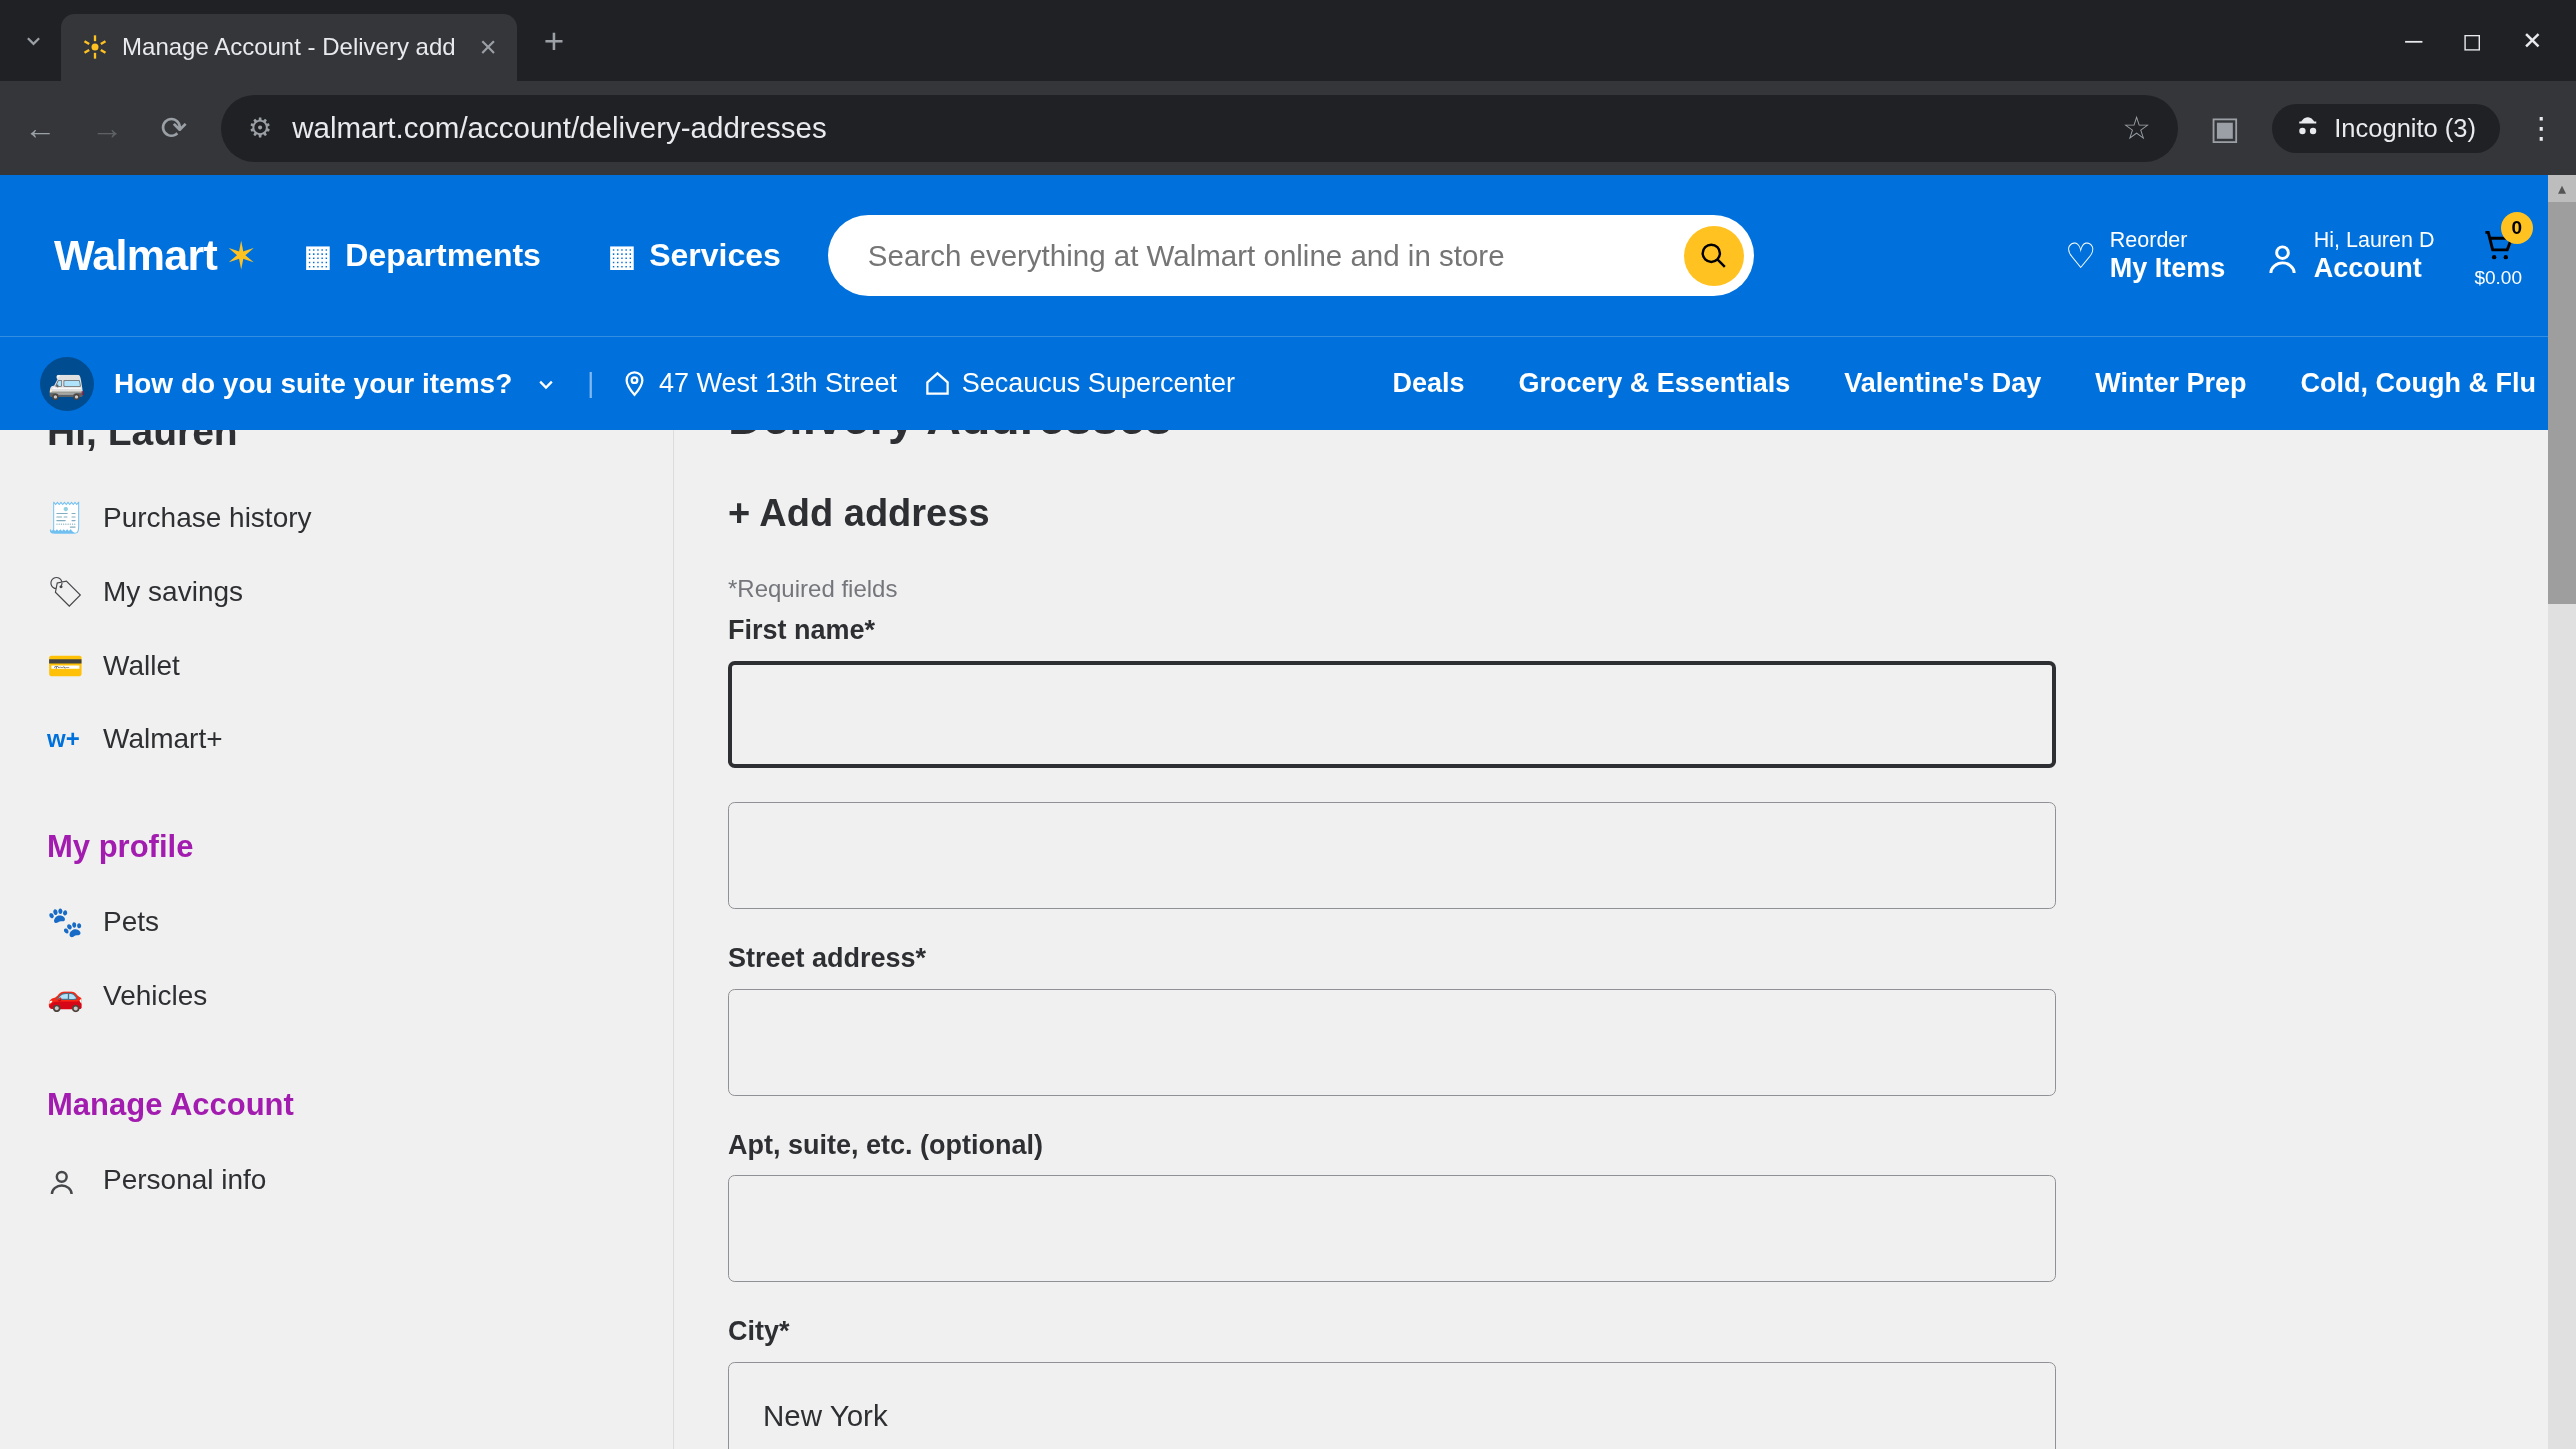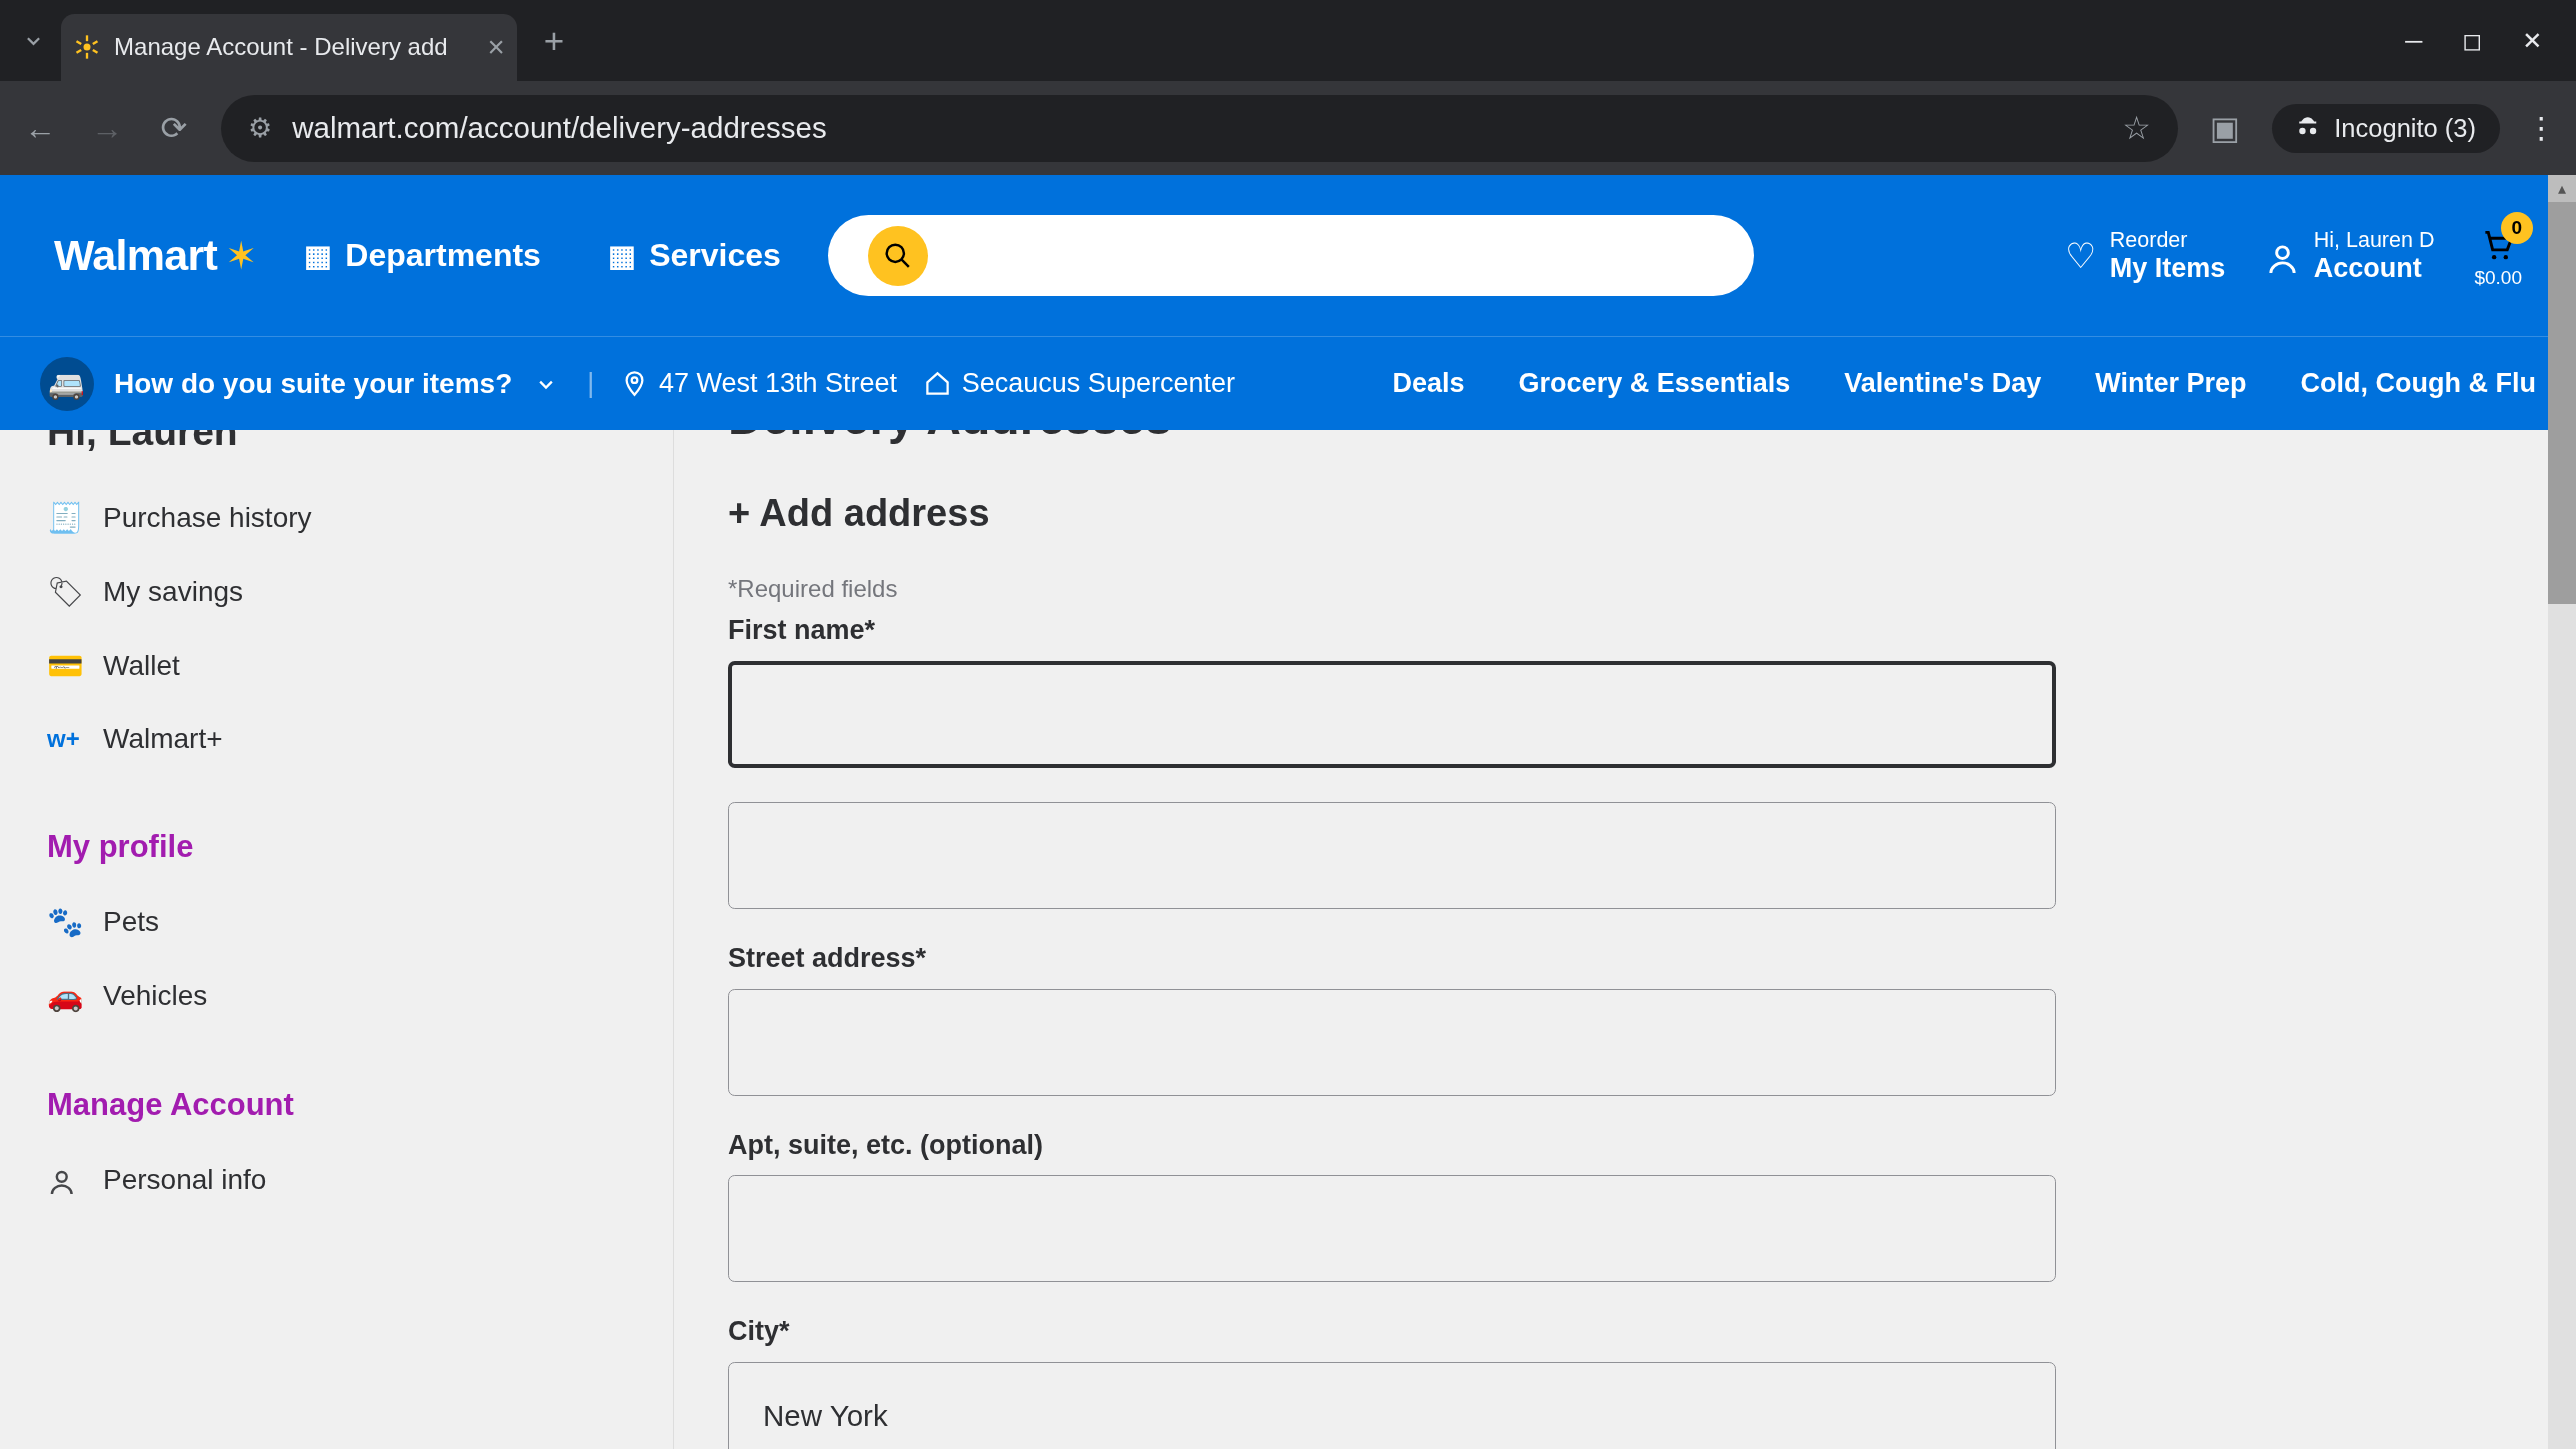--- a/index.html
+++ b/index.html
@@ -2,21 +2,21 @@
 <html style="font-size:10.7px"><head>
 <meta charset="utf-8">
 <style>
 * { margin: 0; padding: 0; box-sizing: border-box; font-family: -apple-system, BlinkMacSystemFont, "Segoe UI", Arial, sans-serif; }
 body { background: #202124; width: 2576px; height: 1449px; overflow: hidden; transform-origin: top left; }
 
 
 .browser-chrome { background: #202124; }
 .tab-bar { display: flex; align-items: center; height: 81px; background: #202124; padding: 0 6.7px; }
 .tab-menu-btn { width: 54px; height: 54px; display: flex; align-items: center; justify-content: center; color: #9aa0a6; font-size: 27px; cursor: pointer; border-radius: 27px; }
-.tab { display: flex; align-items: center; background: #35363a; border-radius: 13.4px 13.4px 0 0; padding: 0 12px; height: 67px; margin-top: 13.4px; width: 456px; gap: 13.4px; }
+.tab { display: flex; align-items: center; background: #35363a; border-radius: 13.4px 13.4px 0 0; padding: 0 20px; height: 67px; margin-top: 13.4px; width: 456px; gap: 13.4px; }
 .tab-favicon { width: 28px; height: 28px; }
 .tab-title { color: #e8eaed; font-size: 24px; white-space: nowrap; overflow: hidden; flex: 1; }
 .tab-close { color: #9aa0a6; font-size: 29.5px; cursor: pointer; }
 .new-tab { color: #9aa0a6; font-size: 35px; margin-left: 27px; cursor: pointer; }
 .window-controls { margin-left: auto; display: flex; gap: 40px; padding-right: 27px; }
 .window-ctrl { color: #e8eaed; font-size: 24px; cursor: pointer; }
 
 .addr-bar { display: flex; align-items: center; height: 94px; background: #35363a; padding: 0 20px; gap: 27px; }
 .nav-btn { color: #9aa0a6; font-size: 32px; cursor: pointer; width: 40px; text-align: center; }
 .nav-btn.disabled { opacity: 0.4; }
@@ -150,20 +150,21 @@
     </div>
     <div class="wm-nav-btn">
       <span class="wm-nav-icon">▦</span>
       <span>Departments</span>
     </div>
     <div class="wm-nav-btn">
       <span class="wm-nav-icon">▦</span>
       <span>Services</span>
     </div>
     <div class="wm-search">
+      <input class="wm-search-input" placeholder="Search everything at Walmart online and in store" style="">
       <div class="wm-search-btn">
         <svg class="icon" viewBox="0 0 24 24">
               <circle cx="10" cy="10" r="7" stroke="#000" stroke-width="2" fill="none"></circle>
               <line x1="15" y1="15" x2="21" y2="21" stroke="#000" stroke-width="2"></line>
             </svg>
       </div>
     </div>
     <div class="wm-right">
       <div class="wm-right-item">
         <span class="wm-right-icon">♡</span>

